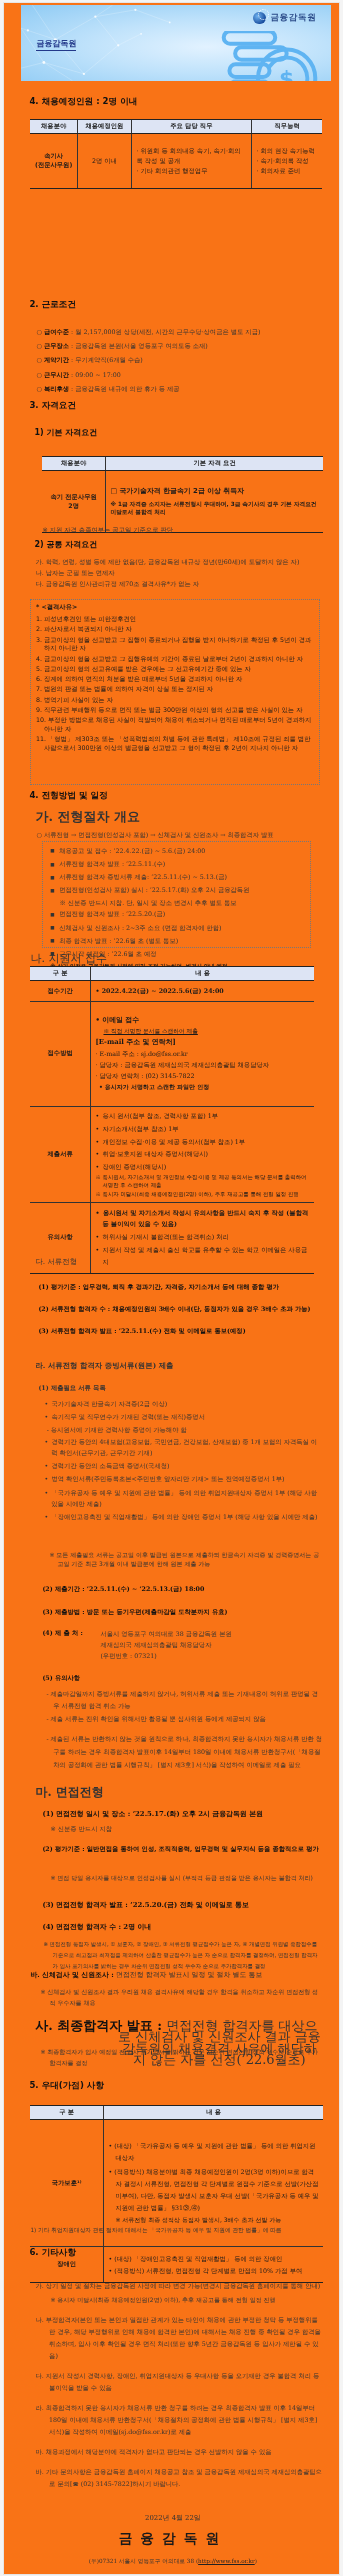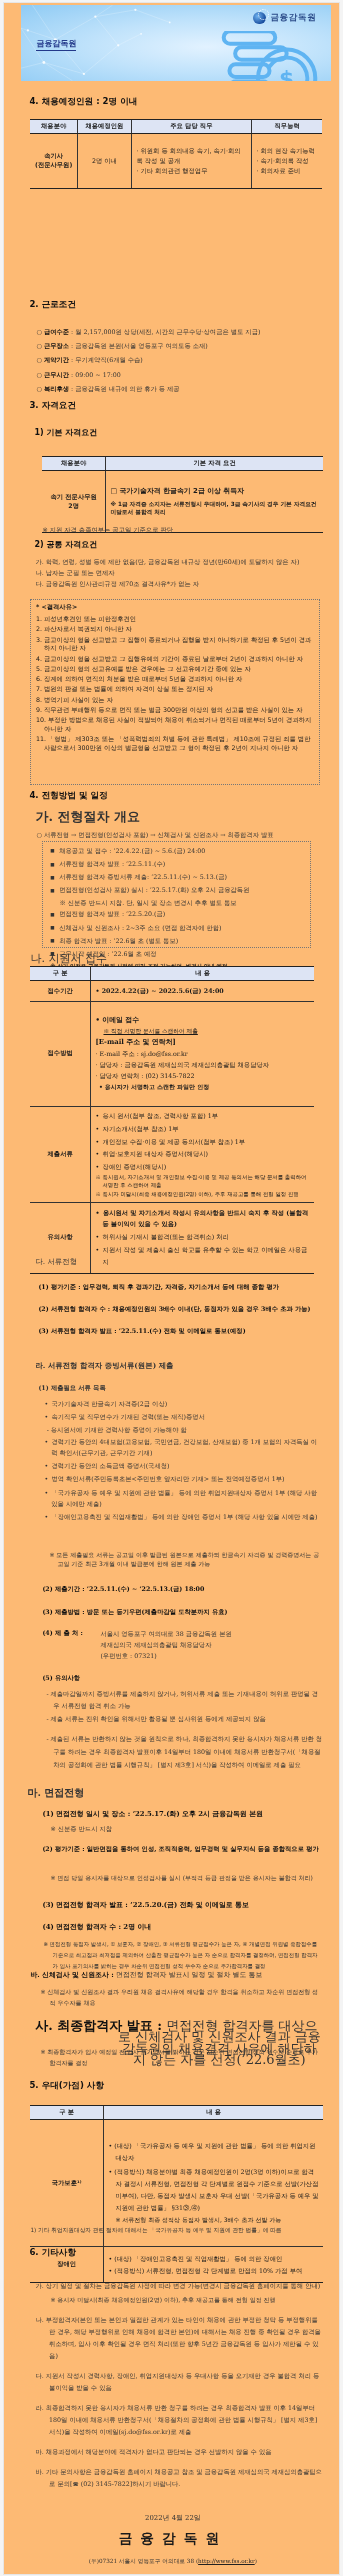--- a/index.html
+++ b/index.html
@@ -1,18 +1,18 @@
 <!DOCTYPE html>
 <html style="font-size:9.2px"><head>
 <meta charset="utf-8">
 <style>
   * { box-sizing: border-box; margin: 0; padding: 0; }
   html, body { width: 344px; background: #f4f4f4; }
   body { font-family: "DejaVu Sans", "Liberation Sans", sans-serif; color: #1a1a1a; }
-  .page { position: relative; width: 337px; height: 2573px; margin: 1.7px 3.4px; background: #fdba74; border: 0.6px solid #e6e6e6; overflow: hidden; }
+  .page { position: relative; width: 337px; height: 2573px; margin: 1.7px 3.4px; background: #f97316; border: 0.6px solid #e6e6e6; overflow: hidden; }
 
   
   .banner { position: absolute; left: 17px; top: 2.3px; width: 310px; height: 74px + 0px; height: 76px; 
     background: radial-gradient(ellipse at 60% 55%, #e2f2ff 0%, #bfe2fb 45%, #8fcbf4 100%); overflow: hidden; }
   .banner svg.net { position: absolute; left: 0; top: 0; }
   .banner .logo { position: absolute; right: 15px; top: 6.9px; display: flex; align-items: center; gap: 4.6px; }
   .banner .logo .ball { width: 12.6px; height: 12.6px; border-radius: 50%; background: radial-gradient(circle at 35% 35%, #6fb3f0, #1a4fa0 70%); position: relative; }
   .banner .logo .ball::after { content: ""; position: absolute; right: -3.4px; top: -2.9px; width: 9.2px; height: 9.2px; border-radius: 50%; border: 1.1px dotted #fff; opacity: .9; }
   .banner .logo-text { font-size: 8.6px; font-weight: bold; color: #2a4a88; letter-spacing: 0.6px; }
   .banner .subtitle { position: absolute; left: 15px; top: 33px; font-size: 8px; font-weight: bold; color: #23398a; border-bottom: 0.6px solid #23398a; padding-bottom: 1.1px; }
@@ -273,21 +273,21 @@
     <div>제재심의국 제재심의총괄팀 채용담당자</div>
     <div>(우편번호 : 07321)</div>
   </div>
   <div class="p" style="left:38px; top:1670px; font-weight:bold; color:#111;">(5) 유의사항</div>
   <div class="p" style="left:42px; top:1685px; width:276px; line-height:12.6px;">
     <div style="padding-left:6.9px; text-indent:-6.9px;">- 제출마감일까지 증빙서류를 제출하지 않거나, 허위서류 제출 또는 기재내용이 허위로 판명될 경우 서류전형 합격 취소 가능</div>
     <div style="padding-left:6.9px; text-indent:-6.9px; margin-bottom:8px;">- 제출 서류는 진위 확인을 위해서만 활용될 뿐 심사위원 등에게 제공되지 않음</div>
     <div style="padding-left:6.9px; text-indent:-6.9px;">- 제출된 서류는 반환하지 않는 것을 원칙으로 하나, 최종합격하지 못한 응시자가 채용서류 반환 청구를 하려는 경우 최종합격자 발표이후 14일부터 180일 이내에 채용서류 반환청구서(「채용절차의 공정화에 관한 법률 시행규칙」 [별지 제3호] 서식)을 작성하여 이메일로 제출 필요</div>
   </div>
 
-  <div class="p" style="left:23px; top:1785px; font-weight:bold; font-size:10px;">마. 면접전형</div>
+  <div class="p" style="left:31px; top:1785px; font-weight:bold; font-size:12px;">마. 면접전형</div>
   <div class="p" style="left:38px; top:1807px; font-weight:bold; color:#111; font-size:6.9px;">(1) 면접전형 일시 및 장소 : ’22.5.17.(화) 오후 2시 금융감독원 본원</div>
   <div class="p gothic" style="left:46px; top:1821px;">※ 신분증 반드시 지참</div>
   <div class="p" style="left:38px; top:1840px; width:281px; font-weight:bold; color:#111; line-height:11.5px; padding-left:42px; text-indent:-42px;">(2) 평가기준 : 일반면접을 통하여 인성, 조직적응력, 업무경력 및 실무지식 등을 종합적으로 평가</div>
   <div class="p gothic" style="left:46px; top:1870px; width:273px; font-size:6px; padding-left:9.2px; text-indent:-9.2px;">※ 면접 당일 응시자를 대상으로 인성검사를 실시 (부적격 등급 판정을 받은 응시자는 불합격 처리)</div>
   <div class="p" style="left:38px; top:1898px; font-weight:bold; color:#111; font-size:6.9px;">(3) 면접전형 합격자 발표 : ’22.5.20.(금) 전화 및 이메일로 통보</div>
   <div class="p" style="left:38px; top:1920px; font-weight:bold; color:#111; font-size:6.9px;">(4) 면접전형 합격자 수 : 2명 이내</div>
   <div class="p gothic" style="left:39px; top:1936px; width:279px; font-size:5.4px; line-height:11px; padding-left:9.2px; text-indent:-9.2px;">※ 면접전형 동점자 발생시, ① 보훈자, ② 장애인, ③ 서류전형 평균점수가 높은 자, ④ 개별면접 위원별 종합점수를 기준으로 최고점과 최저점을 제외하여 산출한 평균점수가 높은 자 순으로 합격자를 결정하며, 면접전형 합격자가 입사 포기의사를 밝히는 경우 차순위 면접전형 성적 우수자 순으로 추가합격자를 결정</div>
 
   <div class="p" style="left:26px; top:1968px; width:292px; font-size:6.9px;">
     <b>바. 신체검사 및 신원조사 :</b>

